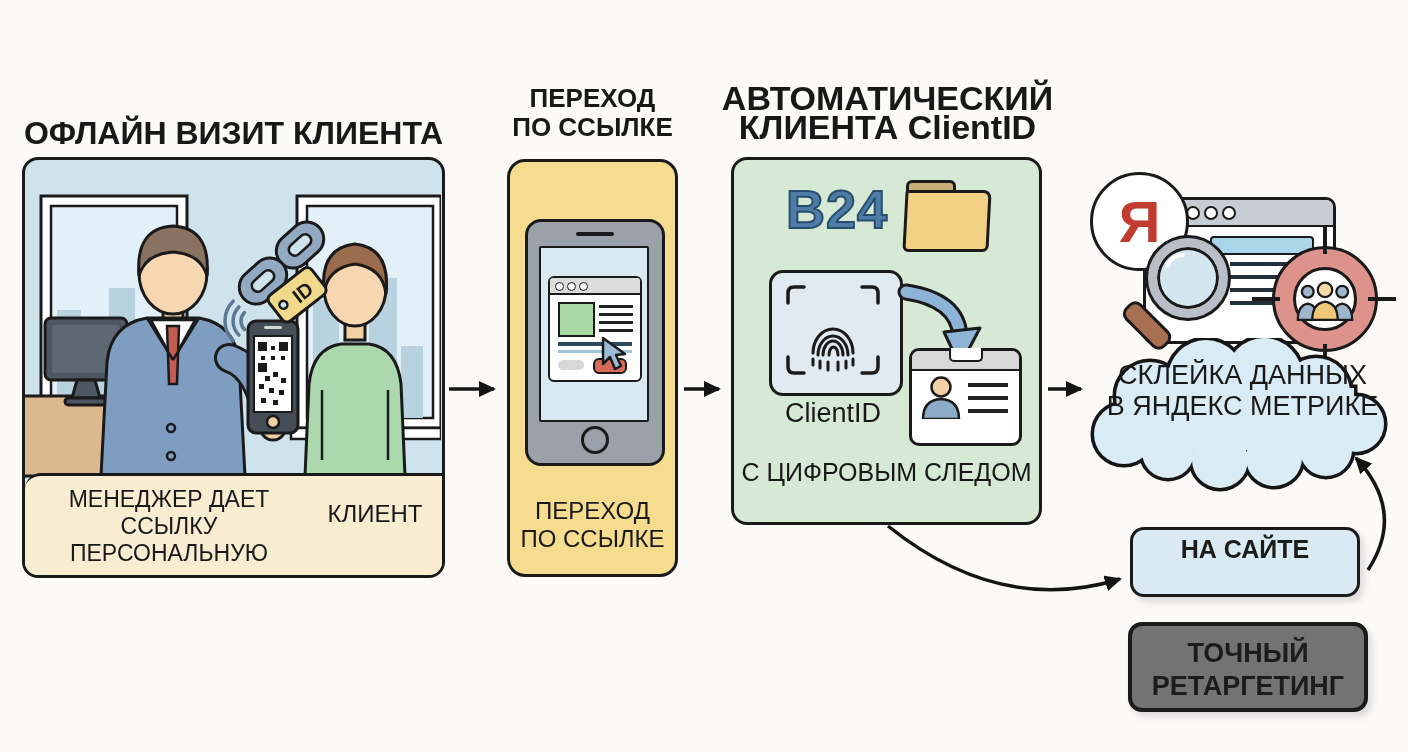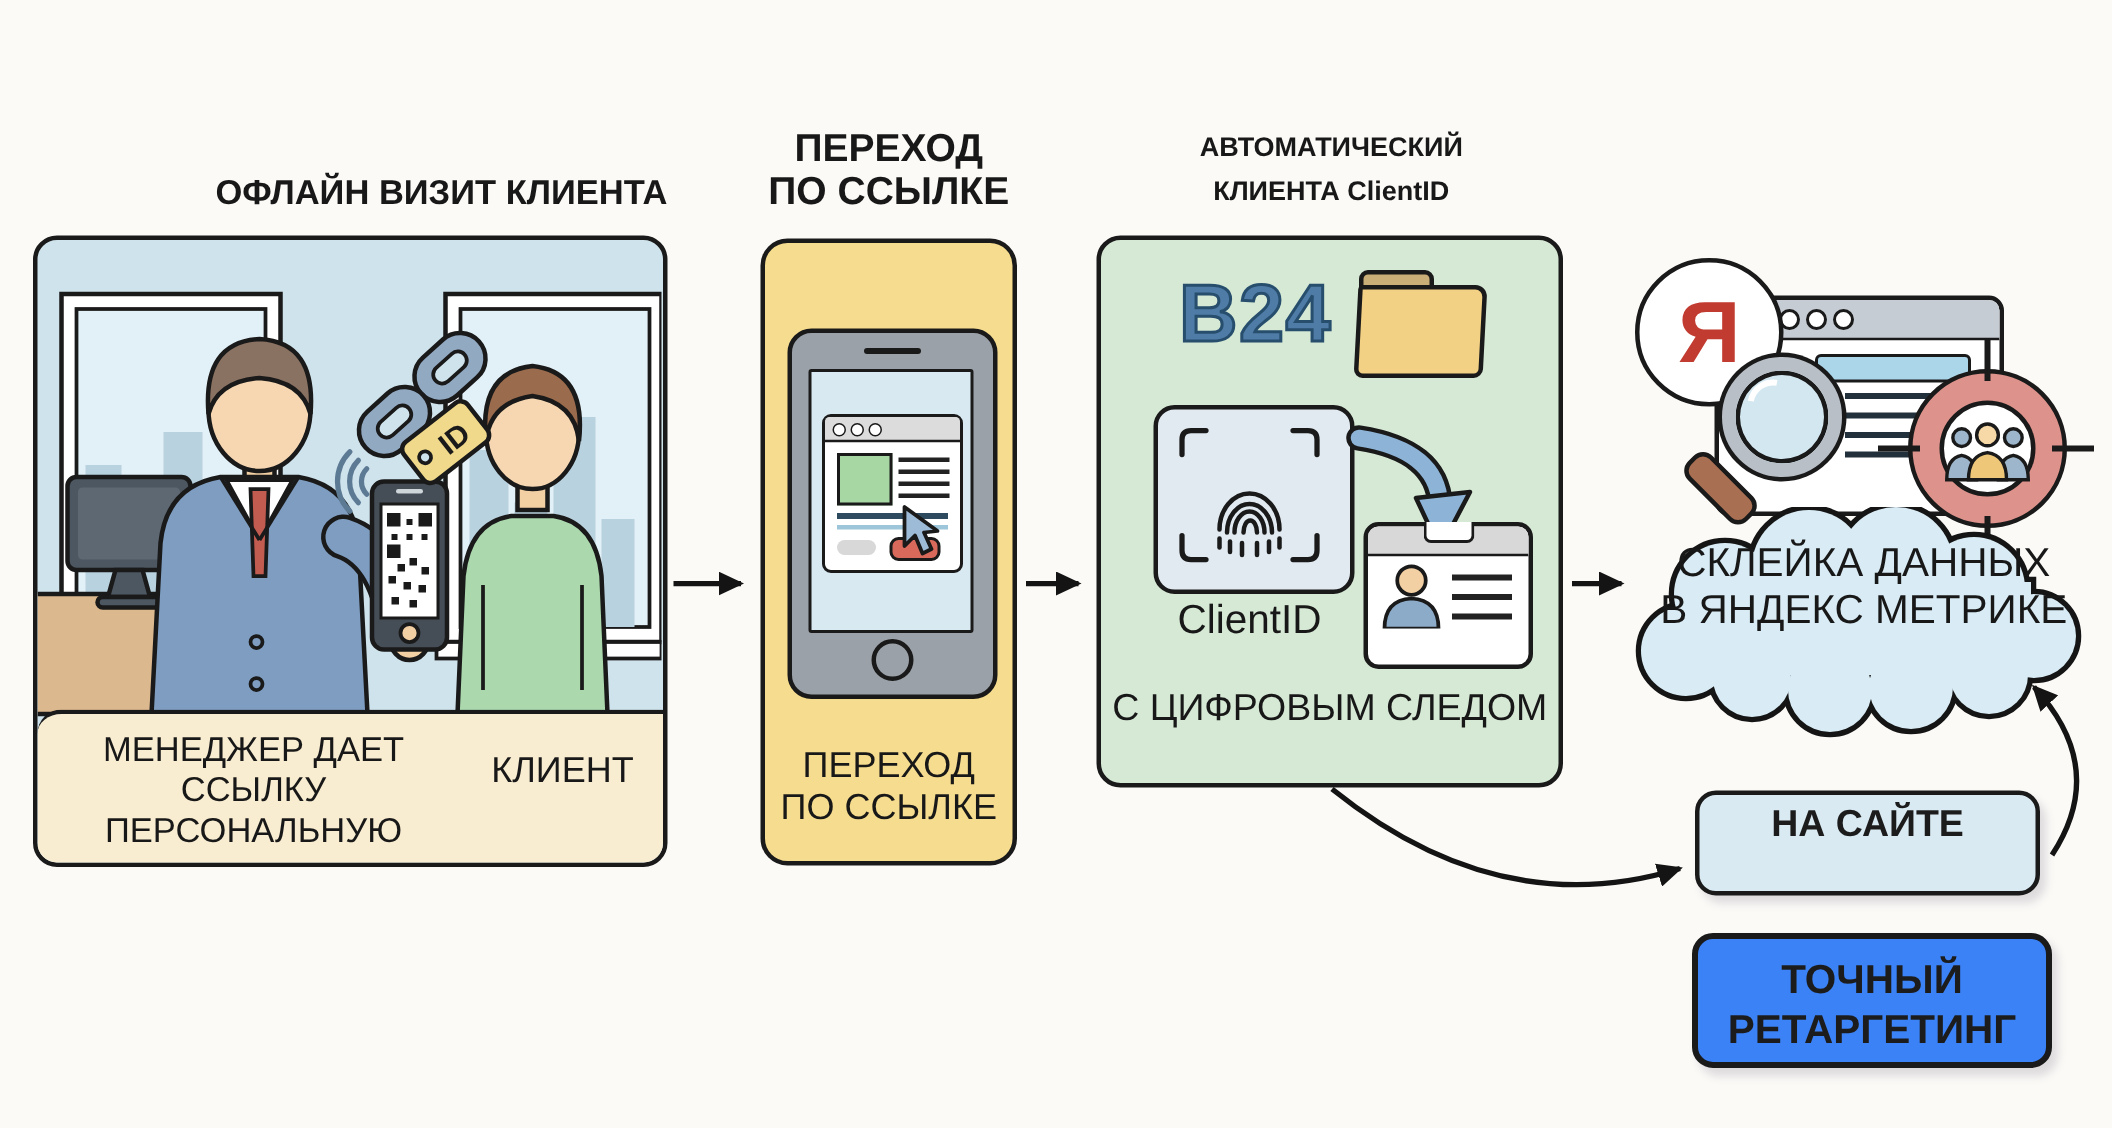--- a/index.html
+++ b/index.html
@@ -89,35 +89,35 @@
   .tick{position:absolute;background:#1a1a1a;}
   .cloud-wrap{position:absolute;left:1088px;top:338px;width:306px;height:158px;}
   .cloud-stroke{stroke:#151515;stroke-width:7px;fill:#d9ecf5;}
   .cloud-fill{fill:#d9ecf5;}
   .cloud-text{left:1100px;top:360px;width:285px;font-size:27px;line-height:31px;}
   .obox{position:absolute;border-radius:14px;box-sizing:border-box;text-align:center;font-weight:bold;
         box-shadow:4px 5px 6px rgba(120,110,130,0.22);}
   .obox span{display:block;}
   .analysis{left:1130px;top:527px;width:230px;height:70px;background:#d9eaf2;border:3.5px solid #1a1a1a;
             font-size:25px;line-height:29px;padding-top:5px;}
-  .retarget{left:1128px;top:622px;width:240px;height:90px;background:#3b82f6;border:4px solid #1a1a1a;
+  .retarget{left:1128px;top:622px;width:240px;height:90px;background:#737373;border:4px solid #1a1a1a;
             font-size:27px;line-height:33px;padding-top:11px;}
   .connectors{position:absolute;left:0;top:0;pointer-events:none;}
 </style>
 </head>
 <body>
 
 <div class="stage">
 
-  <div class="ttl" style="left:22px;top:115px;width:423px;font-size:23px;text-align:right;">ОФЛАЙН ВИЗИТ КЛИЕНТА</div>
+  <div class="ttl" style="left:22px;top:115px;width:423px;font-size:32px;">ОФЛАЙН ВИЗИТ КЛИЕНТА</div>
   <div class="ttl" style="left:495px;top:84px;width:195px;font-size:26px;line-height:29px;">
     <span>ПЕРЕХОД</span>
     <span>ПО ССЫЛКЕ</span>
   </div>
-  <div class="ttl" style="left:715px;top:84px;width:345px;font-size:18px;line-height:29px;">
+  <div class="ttl" style="left:715px;top:84px;width:345px;font-size:34px;line-height:29px;">
     <span>АВТОМАТИЧЕСКИЙ</span>
     <span>КЛИЕНТА ClientID</span>
   </div>
 
   <div class="panel p1">
     <svg width="416" height="414" viewBox="0 0 416 414">
 
       <g>
         <rect x="16" y="36" width="146" height="232" fill="#ffffff" stroke="#1a1a1a" stroke-width="3"></rect>
         <rect x="26" y="46" width="126" height="212" fill="#e2f0f7" stroke="#1a1a1a" stroke-width="2.5"></rect>

